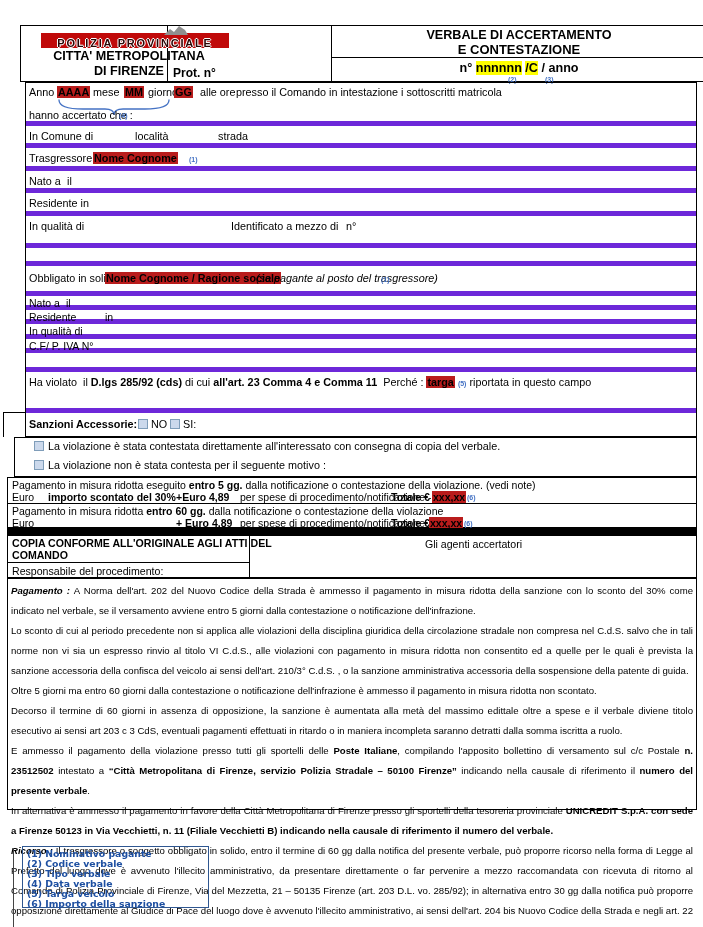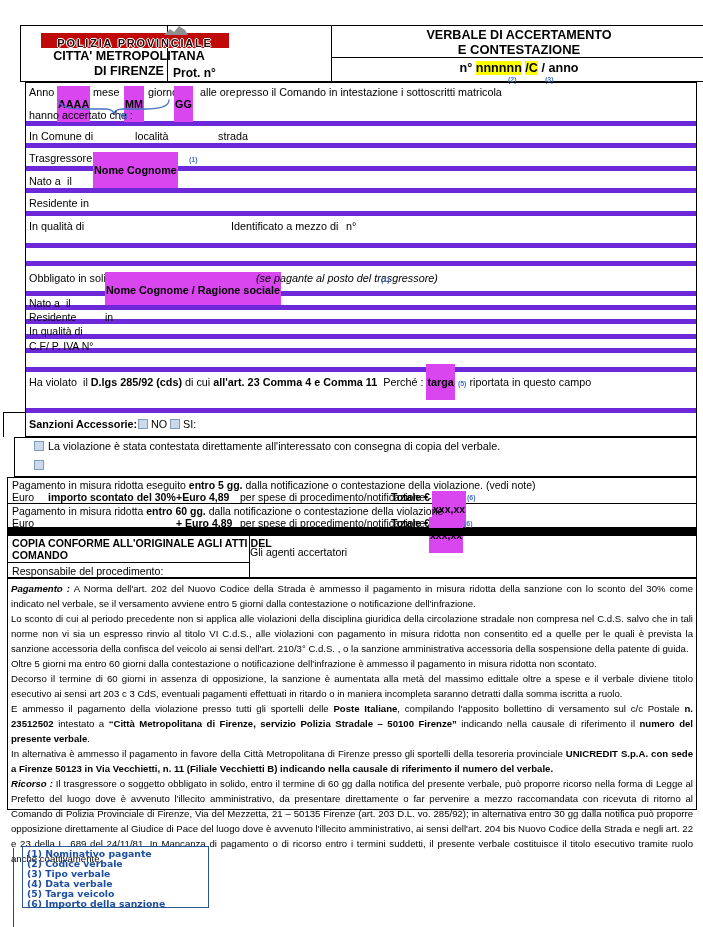--- a/index.html
+++ b/index.html
@@ -4,34 +4,34 @@
 <style>
   * { box-sizing: border-box; margin: 0; padding: 0; }
   body { background: #ffffff; }
   .page { position: relative; width: 703px; height: 927px; background: #fff;
           font-family: "Liberation Sans", sans-serif; color: #000; overflow: hidden; }
   .abs { position: absolute; }
   .b  { font-weight: bold; }
   .i  { font-style: italic; }
   .bi { font-weight: bold; font-style: italic; }
   .hl { background: #ffff00; }
-  .bhl{ font-weight: bold; background: #d946ef; padding: 12px 1px; }
+  .bhl{ font-weight: bold; background: #b91c1c; padding: 0 1px; }
   .note { font-weight: bold; font-size: 7px; color: #4472c4; }
   .box { border: 1px solid #000; }
   .t11 { font-size: 10.8px; }
   .t10 { font-size: 10.5px; }
   .row { position: absolute; left: 0; width: 100%; border-bottom: 5px solid #6d28d9; }
   .pre { white-space: pre; }
   .cb { display: inline-block; width: 10px; height: 10px; background: #ccd9ec;
         border: 1px solid #7f9db9; vertical-align: -1px; }
   .banner { background: #c00a0a; text-align: center; }
   .banner span { font-weight: bold; font-size: 11px; letter-spacing: 1.8px; line-height: 15px;
         color: #2a0505;
         text-shadow: -1px 0 0 #fff, 1px 0 0 #fff, 0 -1px 0 #fff, 0 1px 0 #fff; }
-  .notesbox { border: 1px solid #000; padding: 2px 3px; font-size: 9.6px; line-height: 15px;
+  .notesbox { border: 1px solid #000; padding: 2px 3px; font-size: 9.6px; line-height: 20px;
         text-align: justify; }
   .notesbox p { margin: 0; white-space: normal; }
   .legend { border: 1.5px solid #2e5690; padding: 2px 2px 2px 4px;
         font-family: "DejaVu Sans", sans-serif; font-weight: bold; font-size: 9.3px;
         line-height: 9.9px; color: #1d4fa1; }
   .serif-footer { font-family: "Liberation Serif", serif; font-weight: bold; font-size: 12.3px; }
 </style>
 </head>
 <body>
 
@@ -154,20 +154,21 @@
     </div>
   </div>
 
   <div class="abs" style="left:3px;top:412px;height:25px;border-left:1px solid #000"></div>
   <div class="abs" style="left:3px;top:412px;width:22px;border-top:1px solid #000"></div>
 
   <div class="abs box t11" style="left:14px;top:437px;width:683px;height:40px">
     <span class="abs cb" style="left:19px;top:3px"></span>
     <span class="abs" style="left:33px;top:2px">La violazione è stata contestata direttamente all'interessato con consegna di copia del verbale.</span>
     <span class="abs cb" style="left:19px;top:22px"></span>
+    <span class="abs" style="left:33px;top:21px">La violazione non è stata contesta per il seguente motivo :</span>
   </div>
 
   <div class="abs box" style="left:7px;top:477px;width:690px;height:51px;font-size:10.5px">
     <div class="abs" style="left:0;top:25px;width:100%;border-top:1px solid #000"></div>
 
     <div class="abs pre" style="left:4px;top:1px"><span>Pagamento in misura ridotta eseguito </span><span class="b">entro 5 gg.</span><span> dalla notificazione o contestazione della violazione. (vedi note)</span></div>
     <span class="abs" style="left:4px;top:13px">Euro</span>
     <span class="abs b" style="left:40px;top:13px">importo scontato del 30%</span>
     <span class="abs b" style="left:168px;top:13px">+Euro  4,89</span>
     <span class="abs" style="left:232px;top:13px">per spese di procedimento/notificazione -</span>
@@ -185,21 +186,21 @@
   </div>
 
   <div class="abs" style="left:7px;top:528px;width:690px;height:7px;background:#000"></div>
 
   <div class="abs box" style="left:7px;top:535px;width:690px;height:43px;font-size:10.6px">
     <div class="abs" style="left:241px;top:0;height:100%;border-left:1px solid #000"></div>
     <div class="abs" style="left:0;top:26px;width:241px;border-top:1px solid #000"></div>
     <div class="abs b" style="left:4px;top:1px">COPIA CONFORME ALL'ORIGINALE AGLI ATTI DEL</div>
     <div class="abs b" style="left:4px;top:13px">COMANDO</div>
     <div class="abs" style="left:4px;top:29px">Responsabile del procedimento:</div>
-    <div class="abs" style="left:242px;top:10px;width:447px;text-align:left">Gli agenti accertatori</div>
+    <div class="abs" style="left:242px;top:2px;width:447px;text-align:center">Gli agenti accertatori</div>
   </div>
 
   <div class="abs notesbox" style="left:7px;top:578px;width:690px;height:232px">
     <p><span class="bi">Pagamento : </span><span>A Norma dell'art. 202  del Nuovo Codice della Strada  è ammesso il pagamento in misura ridotta della sanzione con lo sconto del 30% come indicato nel verbale, se il versamento avviene entro 5 giorni dalla contestazione o notificazione dell'infrazione.</span></p>
     <p><span>Lo sconto di cui al periodo precedente non si applica alle violazioni della disciplina giuridica della circolazione stradale non compresa nel C.d.S. salvo che in tali norme non vi sia un espresso rinvio al titolo VI C.d.S., alle violazioni con pagamento in misura ridotta non consentito ed a quelle per le quali è prevista la sanzione accessoria della confisca del veicolo  ai sensi dell'art. 210/3° C.d.S. , o la sanzione amministrativa accessoria della sospensione della patente di guida.</span></p>
     <p><span>Oltre 5 giorni ma entro 60 giorni dalla contestazione o notificazione dell'infrazione è ammesso il pagamento in misura ridotta non scontato.</span></p>
     <p><span>Decorso il termine di 60 giorni in assenza di opposizione, la sanzione è aumentata alla metà del massimo edittale oltre a spese e il verbale diviene titolo esecutivo ai sensi art 203 c 3 CdS, eventuali pagamenti effettuati in ritardo o in maniera incompleta saranno detratti dalla somma iscritta a ruolo.</span></p>
     <p><span>E ammesso il pagamento della violazione presso tutti gli sportelli delle </span><span class="b">Poste Italiane</span><span>, compilando l'apposito bollettino di versamento sul c/c Postale </span><span class="b">n. 23512502</span><span> intestato a </span><span class="b">“Città Metropolitana di Firenze, servizio Polizia Stradale – 50100 Firenze”</span><span> indicando nella causale di riferimento il </span><span class="b">numero del presente verbale</span><span>.</span></p>
     <p><span>In alternativa è ammesso il pagamento in favore della Città Metropolitana di Firenze presso gli sportelli della tesoreria provinciale </span><span class="b">UNICREDIT S.p.A. con sede a Firenze 50123 in Via Vecchietti, n. 11 (Filiale Vecchietti B) indicando nella causale di riferimento il numero del  verbale.</span></p>
     <p><span class="bi">Ricorso : </span><span>Il trasgressore o soggetto obbligato in solido, entro il termine di 60 gg dalla notifica del presente verbale, può proporre ricorso nella forma di Legge al Prefetto del luogo dove è avvenuto l'illecito amministrativo, da presentare direttamente o far pervenire a mezzo raccomandata con ricevuta di ritorno al Comando di Polizia Provinciale di Firenze, Via del Mezzetta, 21 – 50135 Firenze (art. 203 D.L. vo. 285/92); in alternativa entro 30 gg dalla notifica può proporre opposizione direttamente al Giudice di Pace del luogo dove è avvenuto l'illecito amministrativo, ai sensi dell'art. 204 bis Nuovo Codice della Strada e negli art. 22 e 23 della L. 689 del 24/11/81. In Mancanza di pagamento o di ricorso entro i termini suddetti, il presente verbale costituisce il titolo esecutivo tramite ruolo anche coattivamente.</span></p>

